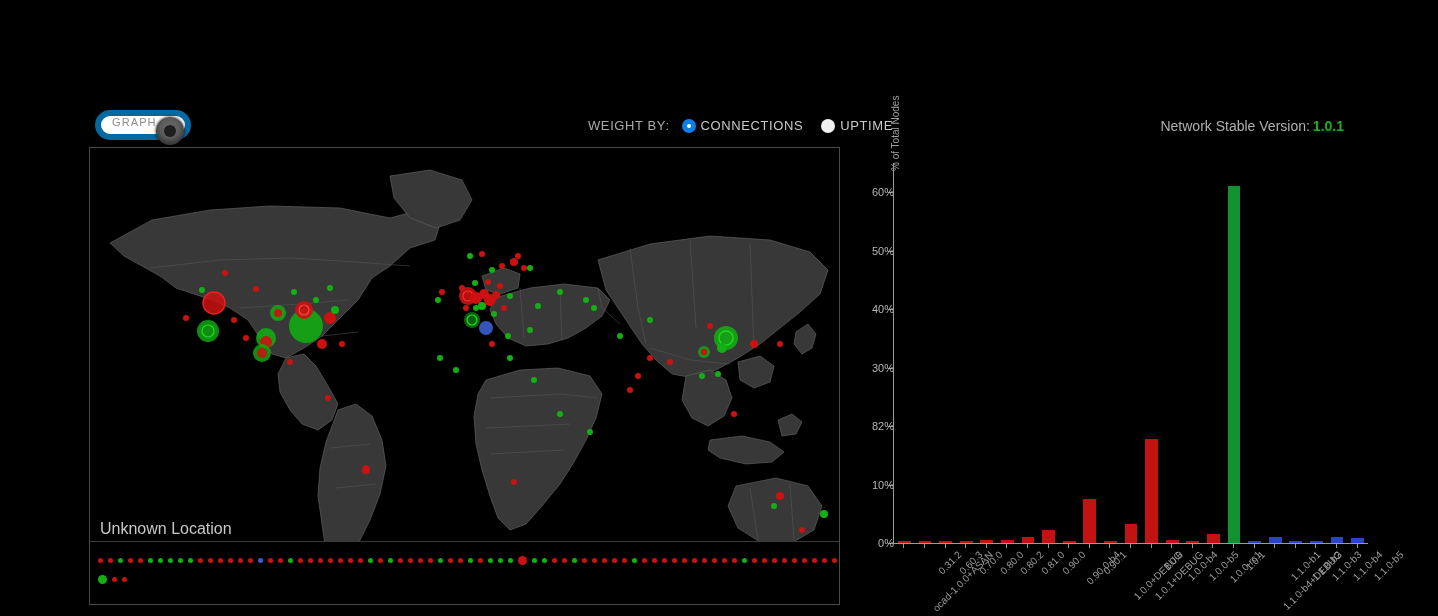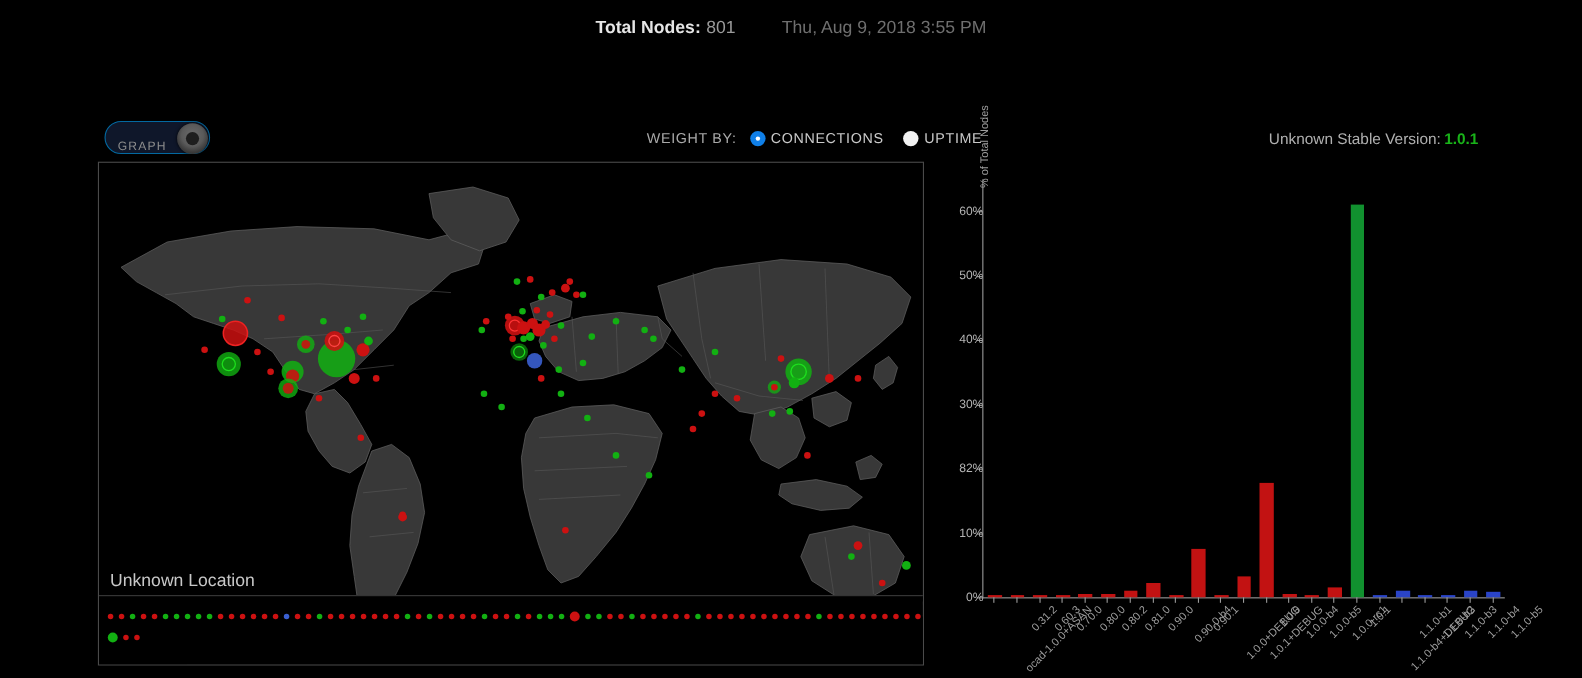--- a/index.html
+++ b/index.html
@@ -48,24 +48,24 @@
     margin-left: 42px;
     font-weight: normal;
   }
   #graph-toggle {
     position: absolute;
     left: 95px;
     top: 110px;
     width: 96px;
     height: 30px;
     border-radius: 15px;
-    background: #0f172a;
-    border: 1px solid #0369a1;
+    background: #ffffff;
+    border: 6px solid #0369a1;
     display: flex;
-    align-items: flex-end;
+    align-items: flex-start;
     box-sizing: border-box;
   }
   #graph-toggle-label {
     font-size: 11px;
     color: #8d8d8d;
     letter-spacing: 1.1px;
     margin-left: 11px;
   }
   #graph-toggle-knob {
     position: absolute;
@@ -254,44 +254,41 @@
     white-space: nowrap;
     transform: rotate(-45deg);
     transform-origin: right top;
     text-align: right;
   }
 </style>
 </head>
 <body>
 
 <div id="header">
-  <div id="subtitle-row">
-    <span id="total-nodes-label">Total Nodes:</span><span id="total-nodes-value">801</span><span id="timestamp">Thu, Aug 9, 2018 3:55 PM</span>
-  </div>
 </div>
 
 <div id="graph-toggle">
   <span id="graph-toggle-label">GRAPH</span>
   <span id="graph-toggle-knob"></span>
 </div>
 
 <div id="weight-by">
   <span id="weight-by-label">WEIGHT BY:</span>
   <span class="radio-option">
     <span class="radio-dot selected"></span>
     <span class="radio-label">CONNECTIONS</span>
   </span>
   <span class="radio-option">
     <span class="radio-dot unselected"></span>
     <span class="radio-label">UPTIME</span>
   </span>
 </div>
 
 <div id="version-info">
-  <span>Unknown Stable Version:</span><span id="version-value">1.0.1</span>
+  <span>Network Stable Version:</span><span id="version-value">1.0.1</span>
 </div>
 
 <div id="map-panel">
   <svg id="map-svg" width="749" height="456" viewBox="0 0 749 456">
     <g fill="#383838" stroke="#5e5e5e" stroke-width="0.7">
 
       <path d="M20,95 L62,72 L120,62 L180,58 L250,60 L300,70 L330,62 L352,70 L345,92 L320,100 L300,118 L282,130 L268,152 L250,170 L232,188 L214,200 L196,210 L182,206 L170,190 L158,172 L140,160 L122,152 L104,146 L86,140 L70,128 L52,118 L34,108 Z"></path>
       <path d="M196,210 L214,206 L226,218 L238,238 L248,256 L242,272 L228,282 L212,276 L200,262 L190,244 L188,226 Z"></path>
 
       <path d="M300,28 L340,22 L372,32 L382,52 L370,72 L346,80 L320,70 L304,50 Z"></path>

